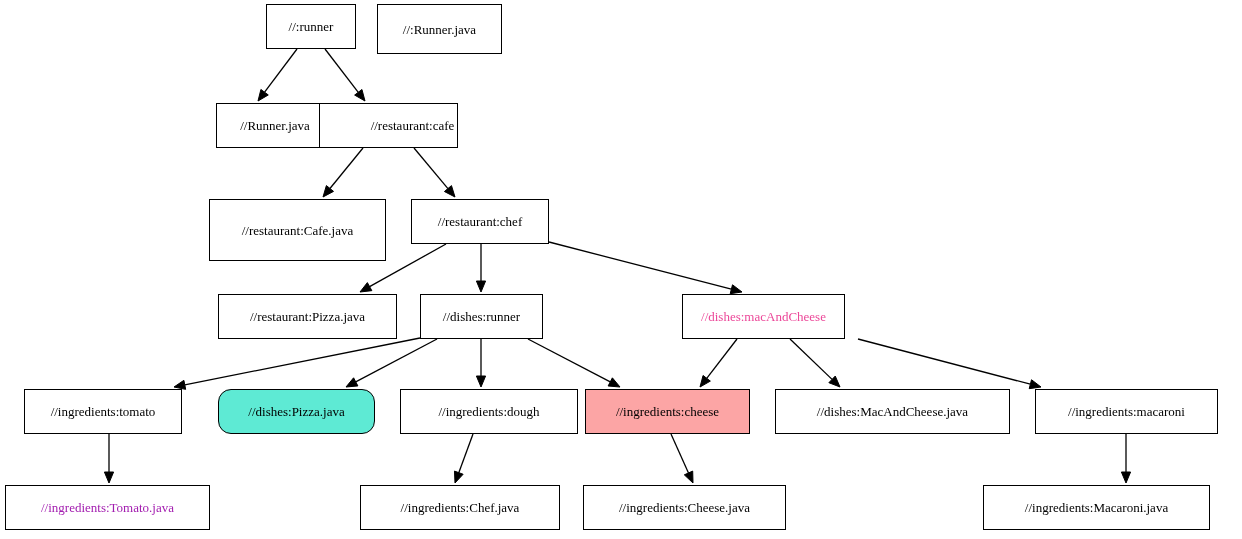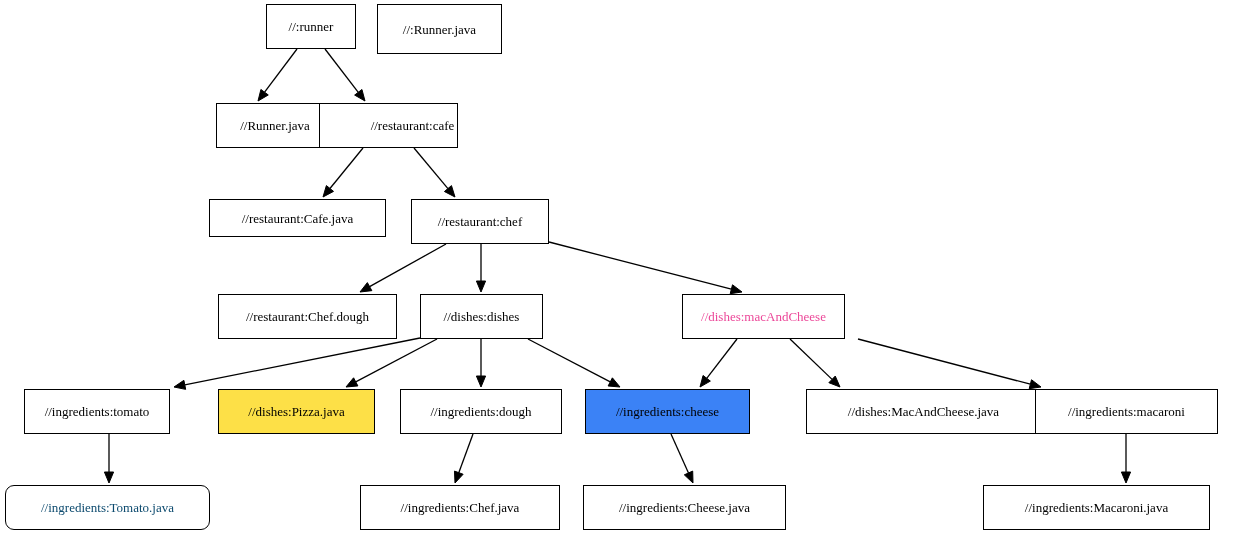--- a/index.html
+++ b/index.html
@@ -140,54 +140,54 @@
       </div>
       <div class="node-box" style="left: 377px; top: 4px; width: 125px; height: 50px; border-color: rgb(0, 0, 0); background: rgb(255, 255, 255); color: rgb(0, 0, 0);">
         <span class="node-label">//:Runner.java</span>
       </div>
       <div class="node-box" style="left: 176px; top: 103px; width: 118px; height: 45px; border-color: rgb(0, 0, 0); background: rgb(255, 255, 255); color: rgb(0, 0, 0); margin-left: 40px;">
         <span class="node-label">//Runner.java</span>
       </div>
       <div class="node-box" style="left: 319px; top: 103px; width: 139px; height: 45px; border-color: rgb(0, 0, 0); background: rgb(255, 255, 255); color: rgb(0, 0, 0); padding-left: 48px;">
         <span class="node-label">//restaurant:cafe</span>
       </div>
-      <div class="node-box" style="left: 209px; top: 199px; width: 177px; height: 38px; border-color: rgb(0, 0, 0); background: rgb(255, 255, 255); color: rgb(0, 0, 0);">
+      <div class="node-box" style="left: 209px; top: 199px; width: 177px; height: 62px; border-color: rgb(0, 0, 0); background: rgb(255, 255, 255); color: rgb(0, 0, 0);">
         <span class="node-label">//restaurant:Cafe.java</span>
       </div>
       <div class="node-box" style="left: 411px; top: 199px; width: 138px; height: 45px; border-color: rgb(0, 0, 0); background: rgb(255, 255, 255); color: rgb(0, 0, 0);">
         <span class="node-label">//restaurant:chef</span>
       </div>
       <div class="node-box" style="left: 218px; top: 294px; width: 179px; height: 45px; border-color: rgb(0, 0, 0); background: rgb(255, 255, 255); color: rgb(0, 0, 0);">
-        <span class="node-label">//restaurant:Chef.dough</span>
+        <span class="node-label">//restaurant:Pizza.java</span>
       </div>
       <div class="node-box" style="left: 420px; top: 294px; width: 123px; height: 45px; border-color: rgb(0, 0, 0); background: rgb(255, 255, 255); color: rgb(0, 0, 0);">
-        <span class="node-label">//dishes:dishes</span>
+        <span class="node-label">//dishes:runner</span>
       </div>
       <div class="node-box" style="left: 682px; top: 294px; width: 163px; height: 45px; border-color: rgb(0, 0, 0); background: rgb(255, 255, 255); color: #ec4899;">
         <span class="node-label">//dishes:macAndCheese</span>
       </div>
-      <div class="node-box" style="left: 24px; top: 389px; width: 146px; height: 45px; border-color: rgb(0, 0, 0); background: rgb(255, 255, 255); color: rgb(0, 0, 0);">
+      <div class="node-box" style="left: 24px; top: 389px; width: 158px; height: 45px; border-color: rgb(0, 0, 0); background: rgb(255, 255, 255); color: rgb(0, 0, 0);">
         <span class="node-label">//ingredients:tomato</span>
       </div>
-      <div class="node-box" style="left: 218px; top: 389px; width: 157px; height: 45px; border-color: rgb(0, 0, 0); background: #fde047; color: rgb(0, 0, 0);">
+      <div class="node-box" style="left: 218px; top: 389px; width: 157px; height: 45px; border-color: rgb(0, 0, 0); background: #5eead4; color: rgb(0, 0, 0); border-radius: 13px;">
         <span class="node-label">//dishes:Pizza.java</span>
       </div>
-      <div class="node-box" style="left: 400px; top: 389px; width: 162px; height: 45px; border-color: rgb(0, 0, 0); background: rgb(255, 255, 255); color: rgb(0, 0, 0);">
+      <div class="node-box" style="left: 400px; top: 389px; width: 178px; height: 45px; border-color: rgb(0, 0, 0); background: rgb(255, 255, 255); color: rgb(0, 0, 0);">
         <span class="node-label">//ingredients:dough</span>
       </div>
-      <div class="node-box" style="left: 585px; top: 389px; width: 165px; height: 45px; border-color: rgb(0, 0, 0); background: #3b82f6; color: rgb(0, 0, 0);">
+      <div class="node-box" style="left: 585px; top: 389px; width: 165px; height: 45px; border-color: rgb(0, 0, 0); background: #fca5a5; color: rgb(0, 0, 0);">
         <span class="node-label">//ingredients:cheese</span>
       </div>
-      <div class="node-box" style="left: 806px; top: 389px; width: 235px; height: 45px; border-color: rgb(0, 0, 0); background: rgb(255, 255, 255); color: rgb(0, 0, 0);">
+      <div class="node-box" style="left: 775px; top: 389px; width: 235px; height: 45px; border-color: rgb(0, 0, 0); background: rgb(255, 255, 255); color: rgb(0, 0, 0);">
         <span class="node-label">//dishes:MacAndCheese.java</span>
       </div>
       <div class="node-box" style="left: 1035px; top: 389px; width: 183px; height: 45px; border-color: rgb(0, 0, 0); background: rgb(255, 255, 255); color: rgb(0, 0, 0);">
         <span class="node-label">//ingredients:macaroni</span>
       </div>
-      <div class="node-box" style="left: 5px; top: 485px; width: 205px; height: 45px; border-color: rgb(0, 0, 0); background: rgb(255, 255, 255); color: #0c4a6e; border-radius: 9px;">
+      <div class="node-box" style="left: 5px; top: 485px; width: 205px; height: 45px; border-color: rgb(0, 0, 0); background: rgb(255, 255, 255); color: #a21caf;">
         <span class="node-label">//ingredients:Tomato.java</span>
       </div>
       <div class="node-box" style="left: 360px; top: 485px; width: 200px; height: 45px; border-color: rgb(0, 0, 0); background: rgb(255, 255, 255); color: rgb(0, 0, 0);">
         <span class="node-label">//ingredients:Chef.java</span>
       </div>
       <div class="node-box" style="left: 583px; top: 485px; width: 203px; height: 45px; border-color: rgb(0, 0, 0); background: rgb(255, 255, 255); color: rgb(0, 0, 0);">
         <span class="node-label">//ingredients:Cheese.java</span>
       </div>
       <div class="node-box" style="left: 983px; top: 485px; width: 227px; height: 45px; border-color: rgb(0, 0, 0); background: rgb(255, 255, 255); color: rgb(0, 0, 0);">
         <span class="node-label">//ingredients:Macaroni.java</span>

